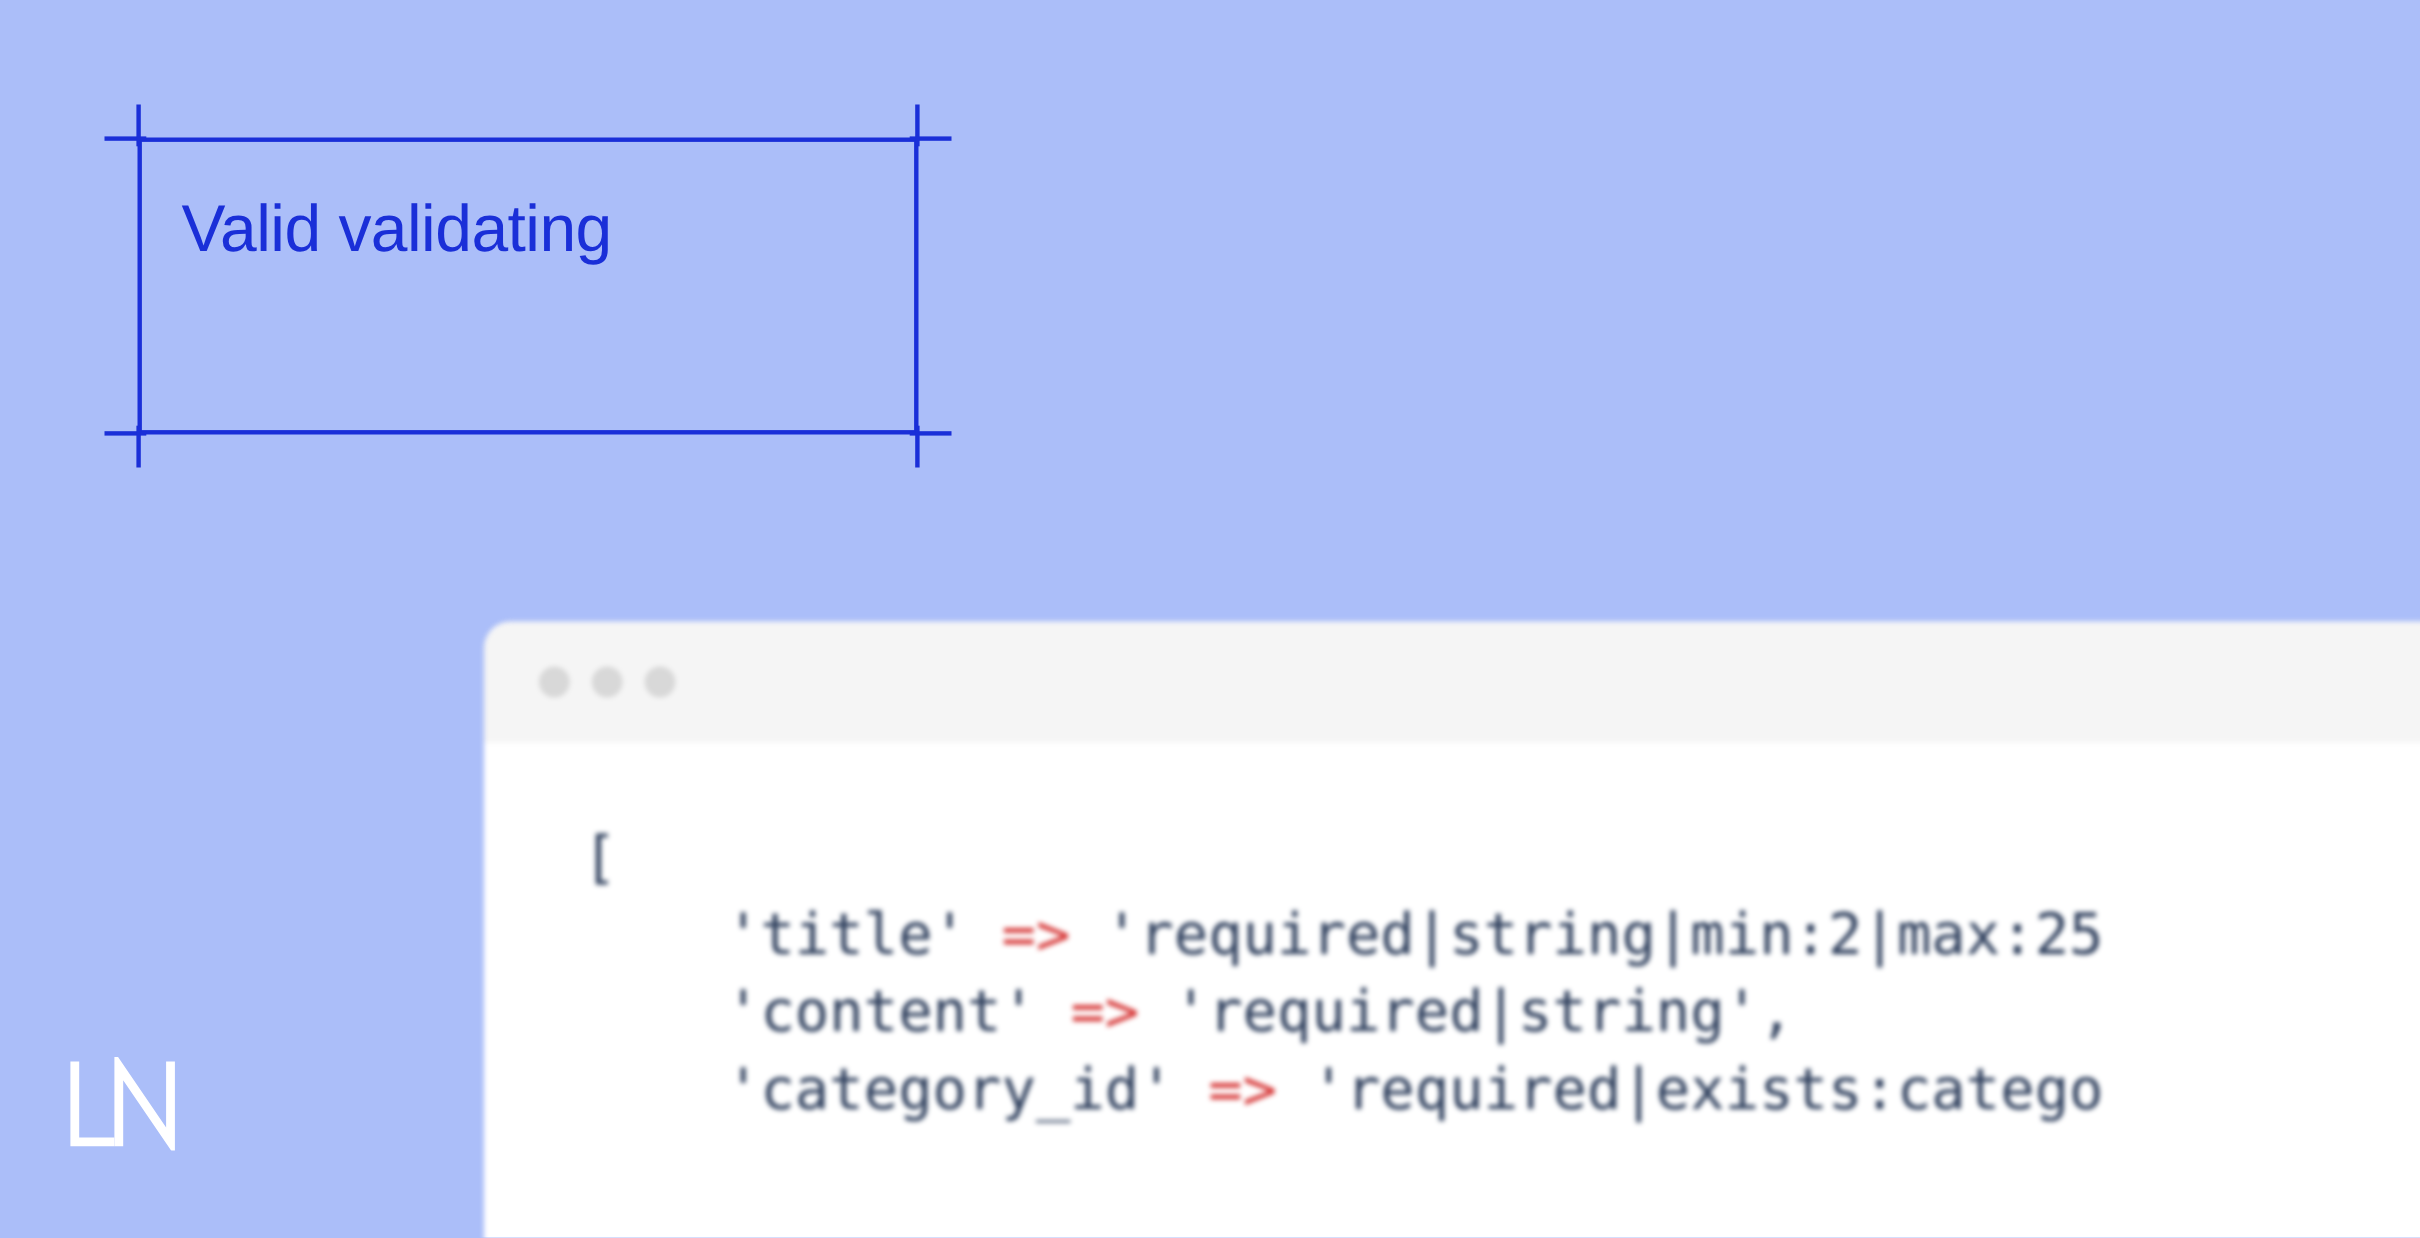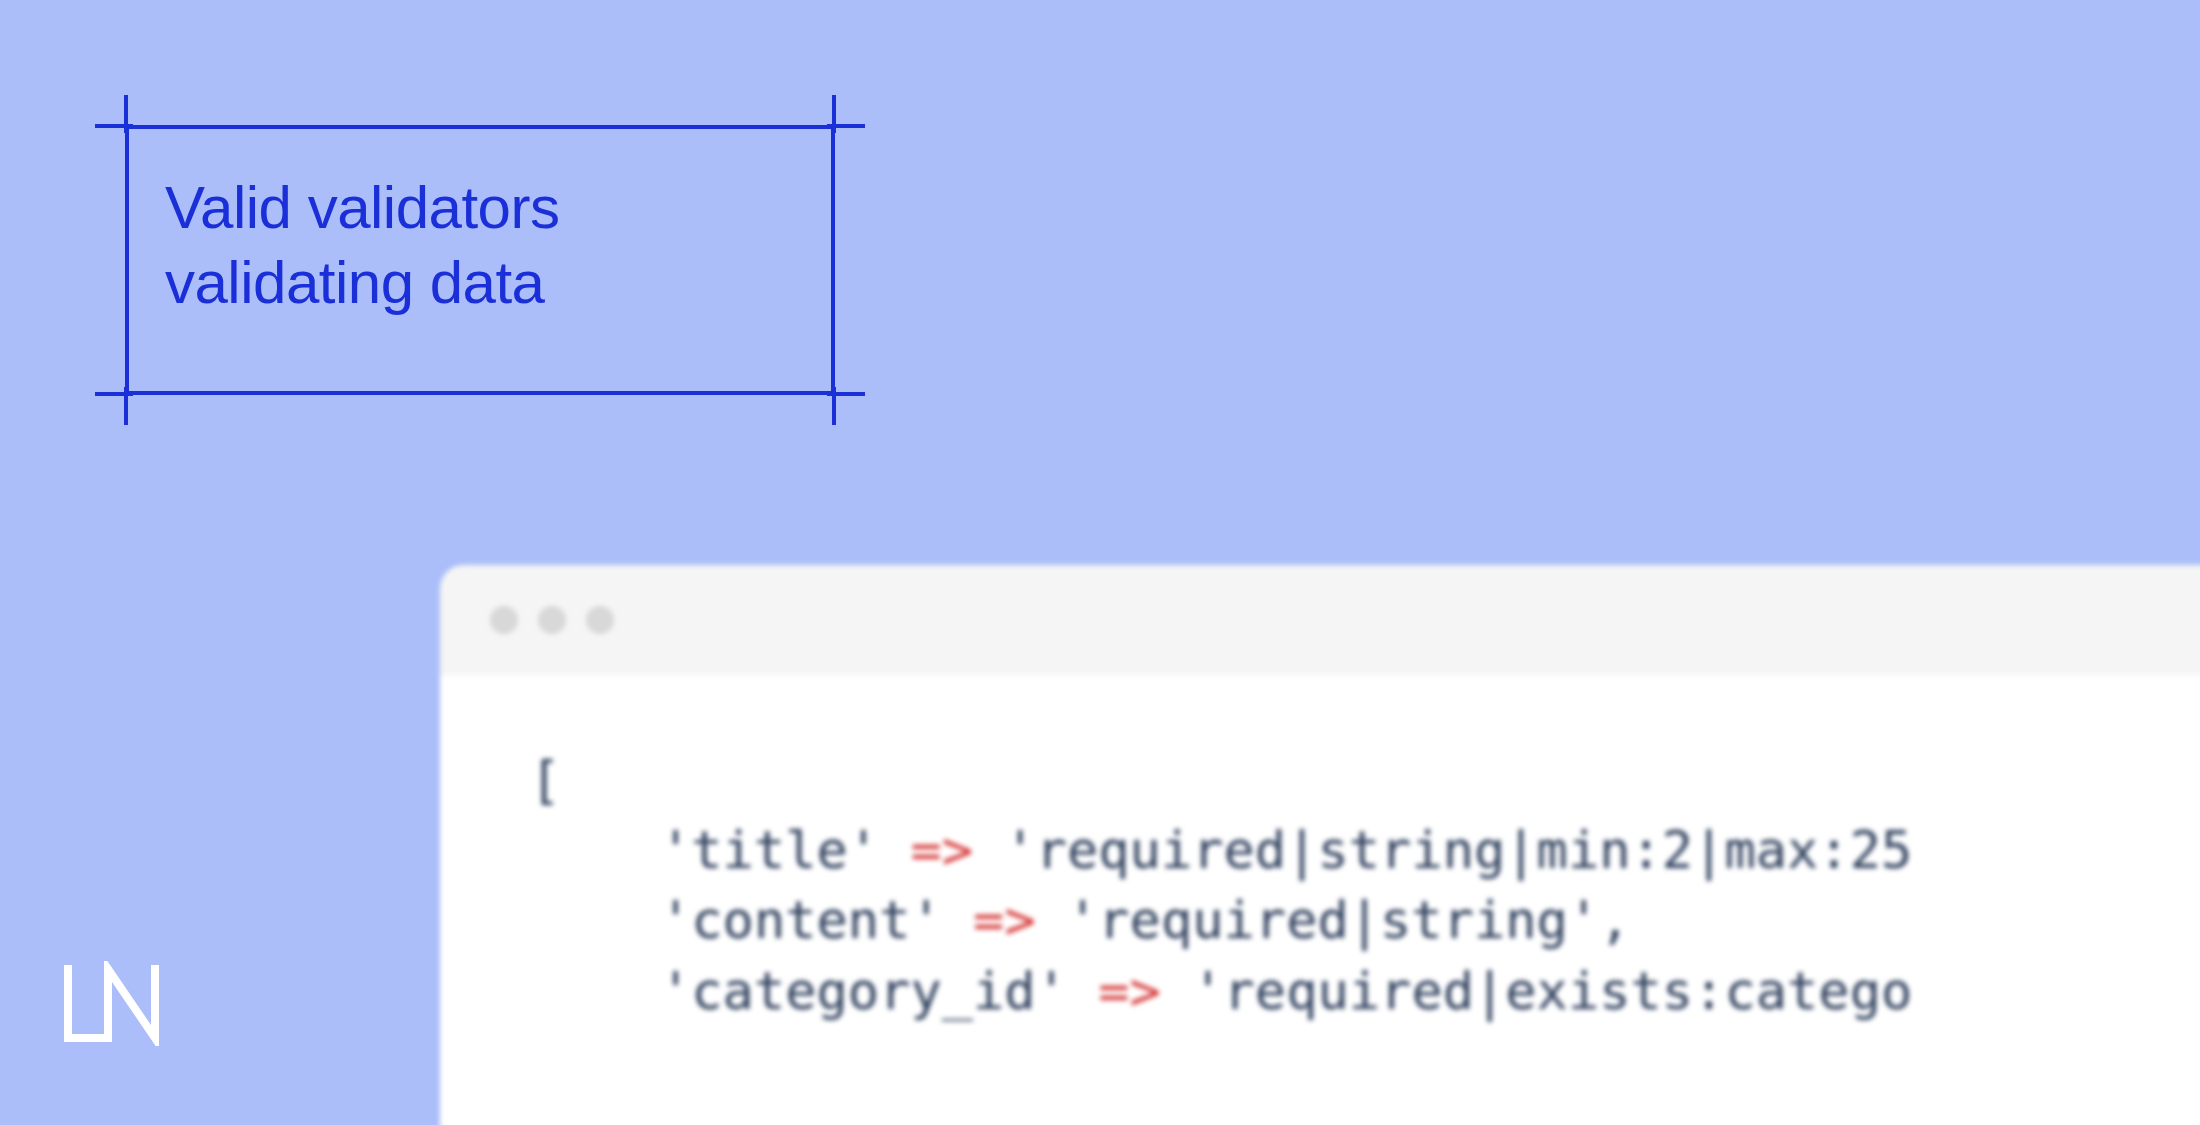--- a/index.html
+++ b/index.html
@@ -181,22 +181,21 @@
   <div class="title-rect"></div>
   <div class="tick tick-h-top-left"></div>
   <div class="tick tick-h-top-right"></div>
   <div class="tick tick-h-bottom-left"></div>
   <div class="tick tick-h-bottom-right"></div>
   <div class="tick tick-v-top-left"></div>
   <div class="tick tick-v-top-right"></div>
   <div class="tick tick-v-bottom-left"></div>
   <div class="tick tick-v-bottom-right"></div>
   <div class="title-text">
-    <span>Valid validators</span><br>
-    <span>validating data</span>
+    <span>Valid validating</span><br>
   </div>
 </div>
 
 <div class="code-window">
   <div class="window-header">
     <div class="traffic-light"></div>
     <div class="traffic-light"></div>
     <div class="traffic-light"></div>
   </div>
   <div class="code-body">

